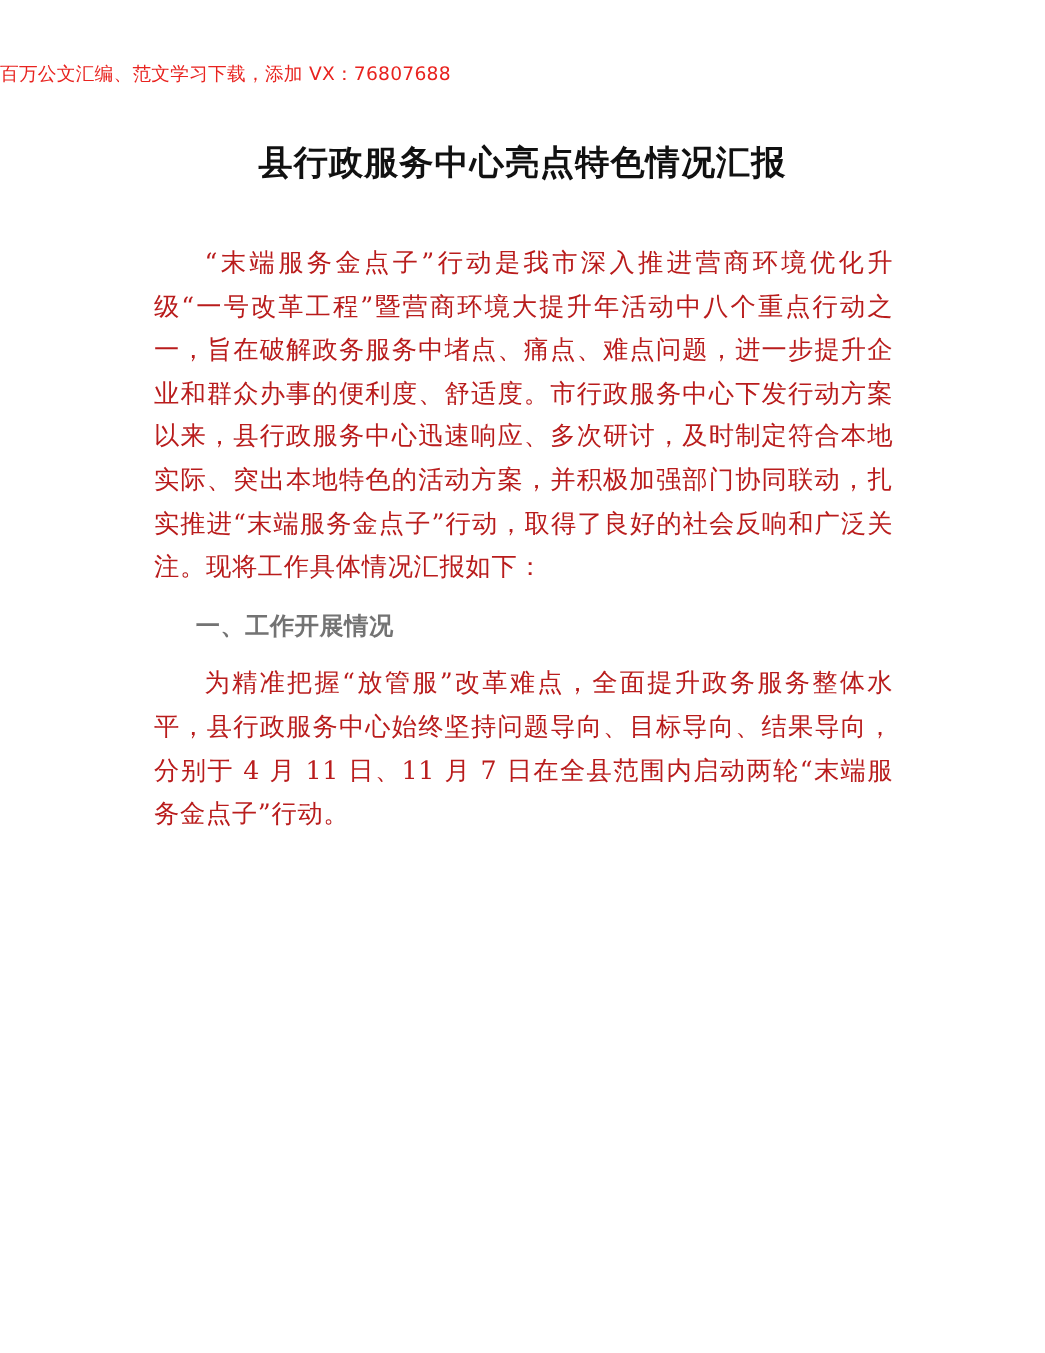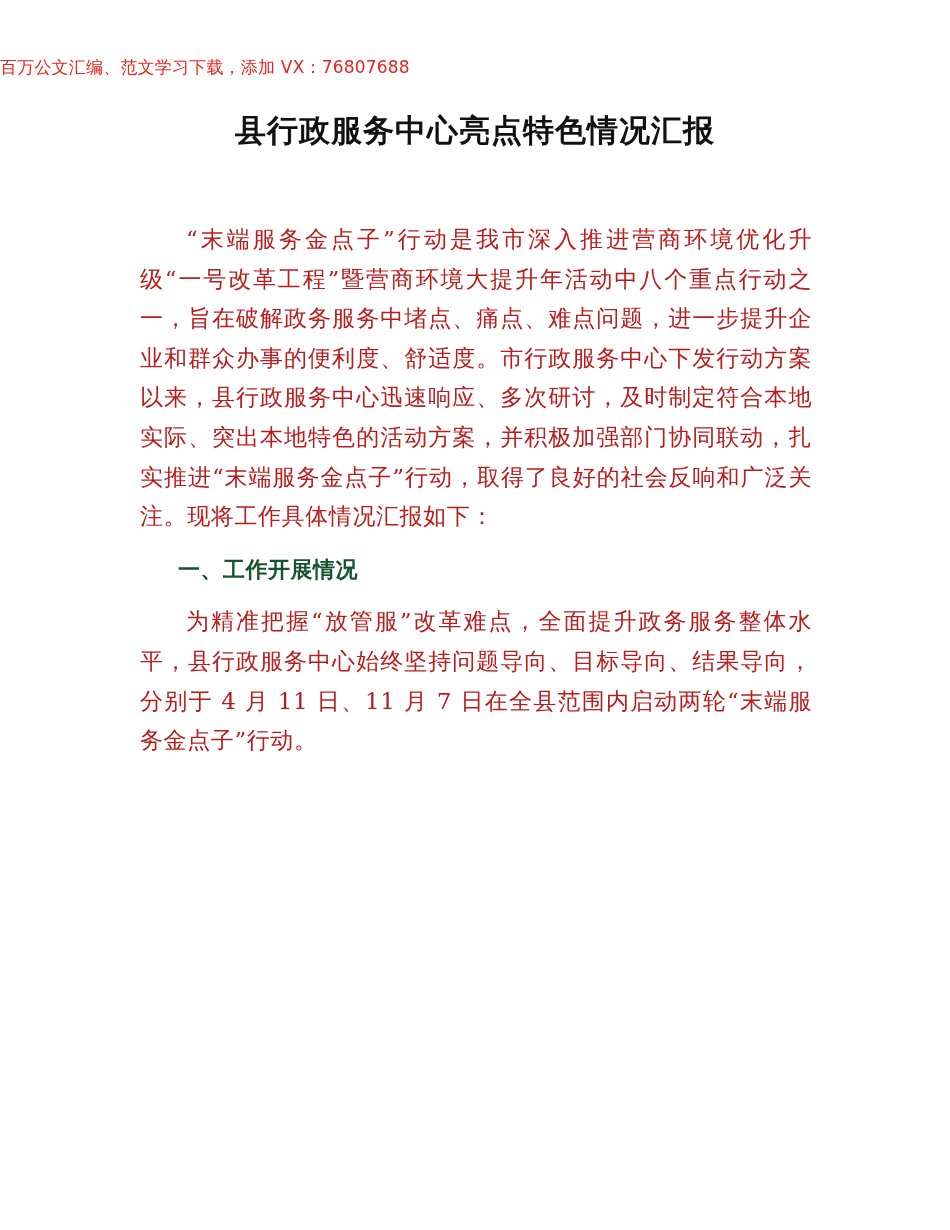--- a/index.html
+++ b/index.html
@@ -21,21 +21,21 @@
       left: 0;
       width: 950px;
       text-align: left;
       font-family: "DejaVu Sans", "Liberation Sans", sans-serif;
       font-size: 17px;
       color: #e8231f;
       letter-spacing: 0.2px;
     }
     .doc-title {
       position: absolute;
-      top: 110px;
+      top: 127px;
       left: 0;
       width: 950px;
       text-align: center;
       font-family: "DejaVu Sans", "Liberation Sans", sans-serif;
       font-weight: bold;
       font-size: 31px;
       color: #111111;
       letter-spacing: 1px;
     }
     .body-text {
@@ -53,21 +53,21 @@
       letter-spacing: 0.6px;
       color: #b91c1c;
     }
     .heading {
       margin: 0;
       font-family: "DejaVu Sans", "Liberation Sans", sans-serif;
       font-weight: bold;
       font-size: 22px;
       line-height: 39.6px;
       text-indent: 38px;
-      color: #14532d;
+      color: #737373;
       letter-spacing: 0.5px;
     }
     .para-gap { height: 13px; }
     .bold-lead {
       font-family: "DejaVu Sans", "Liberation Sans", sans-serif;
       font-weight: bold;
     }
   </style>
 </head>
 <body>

